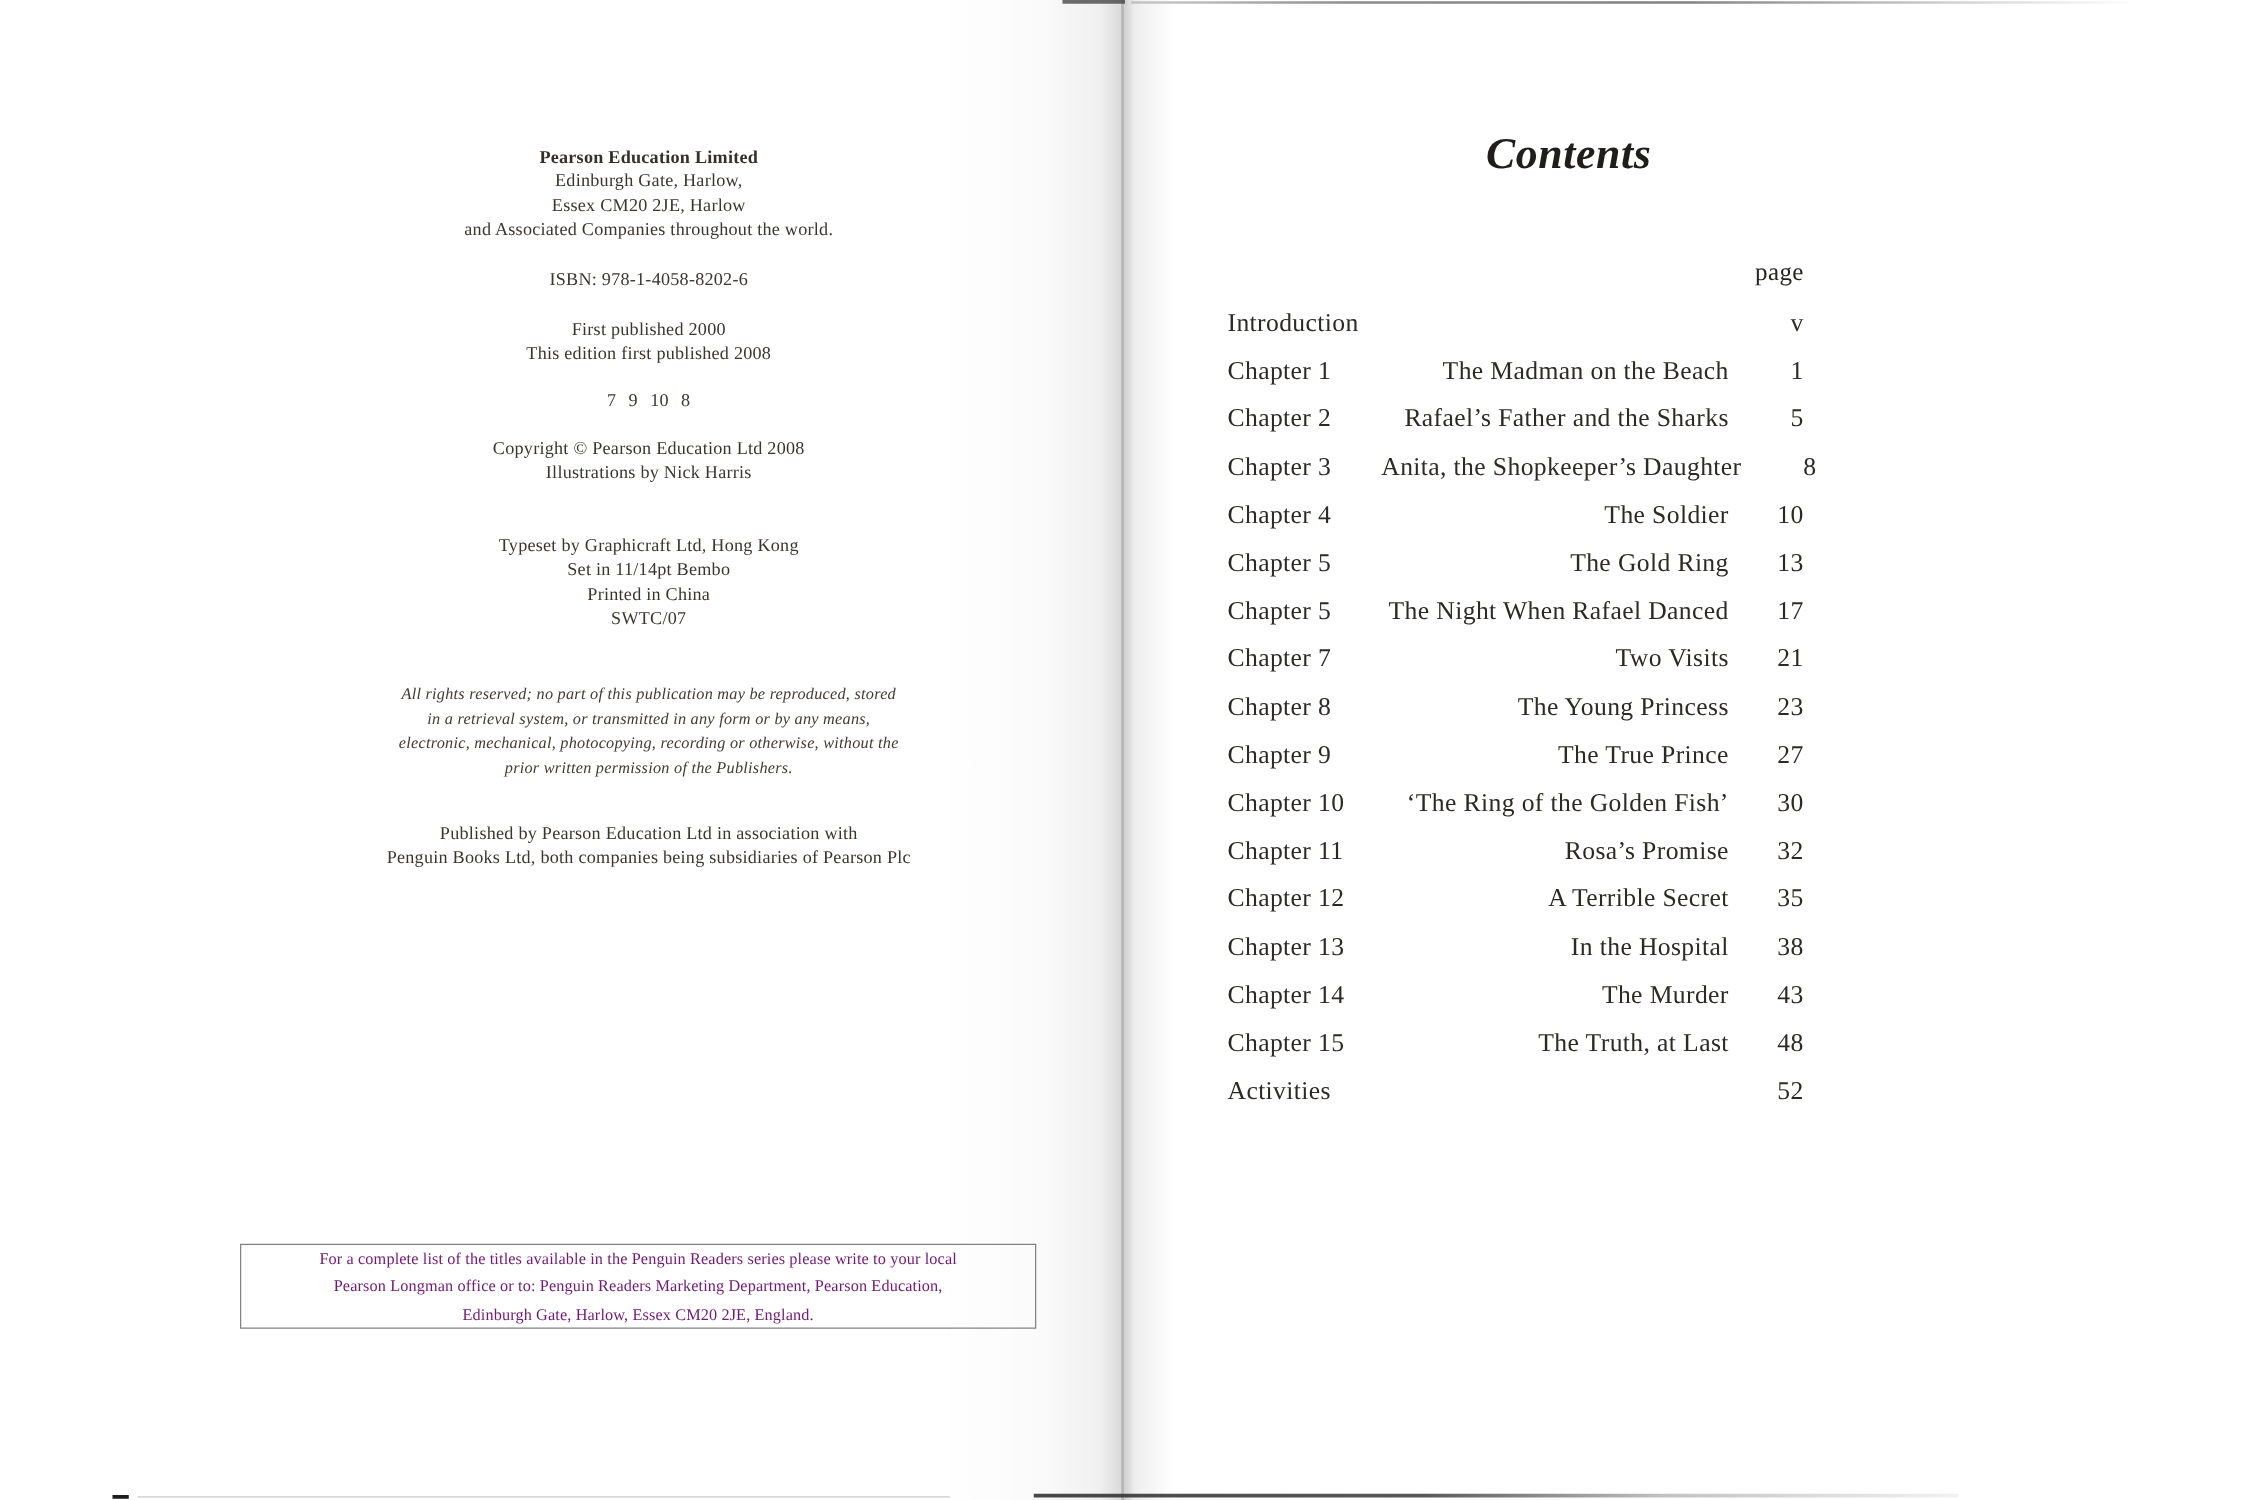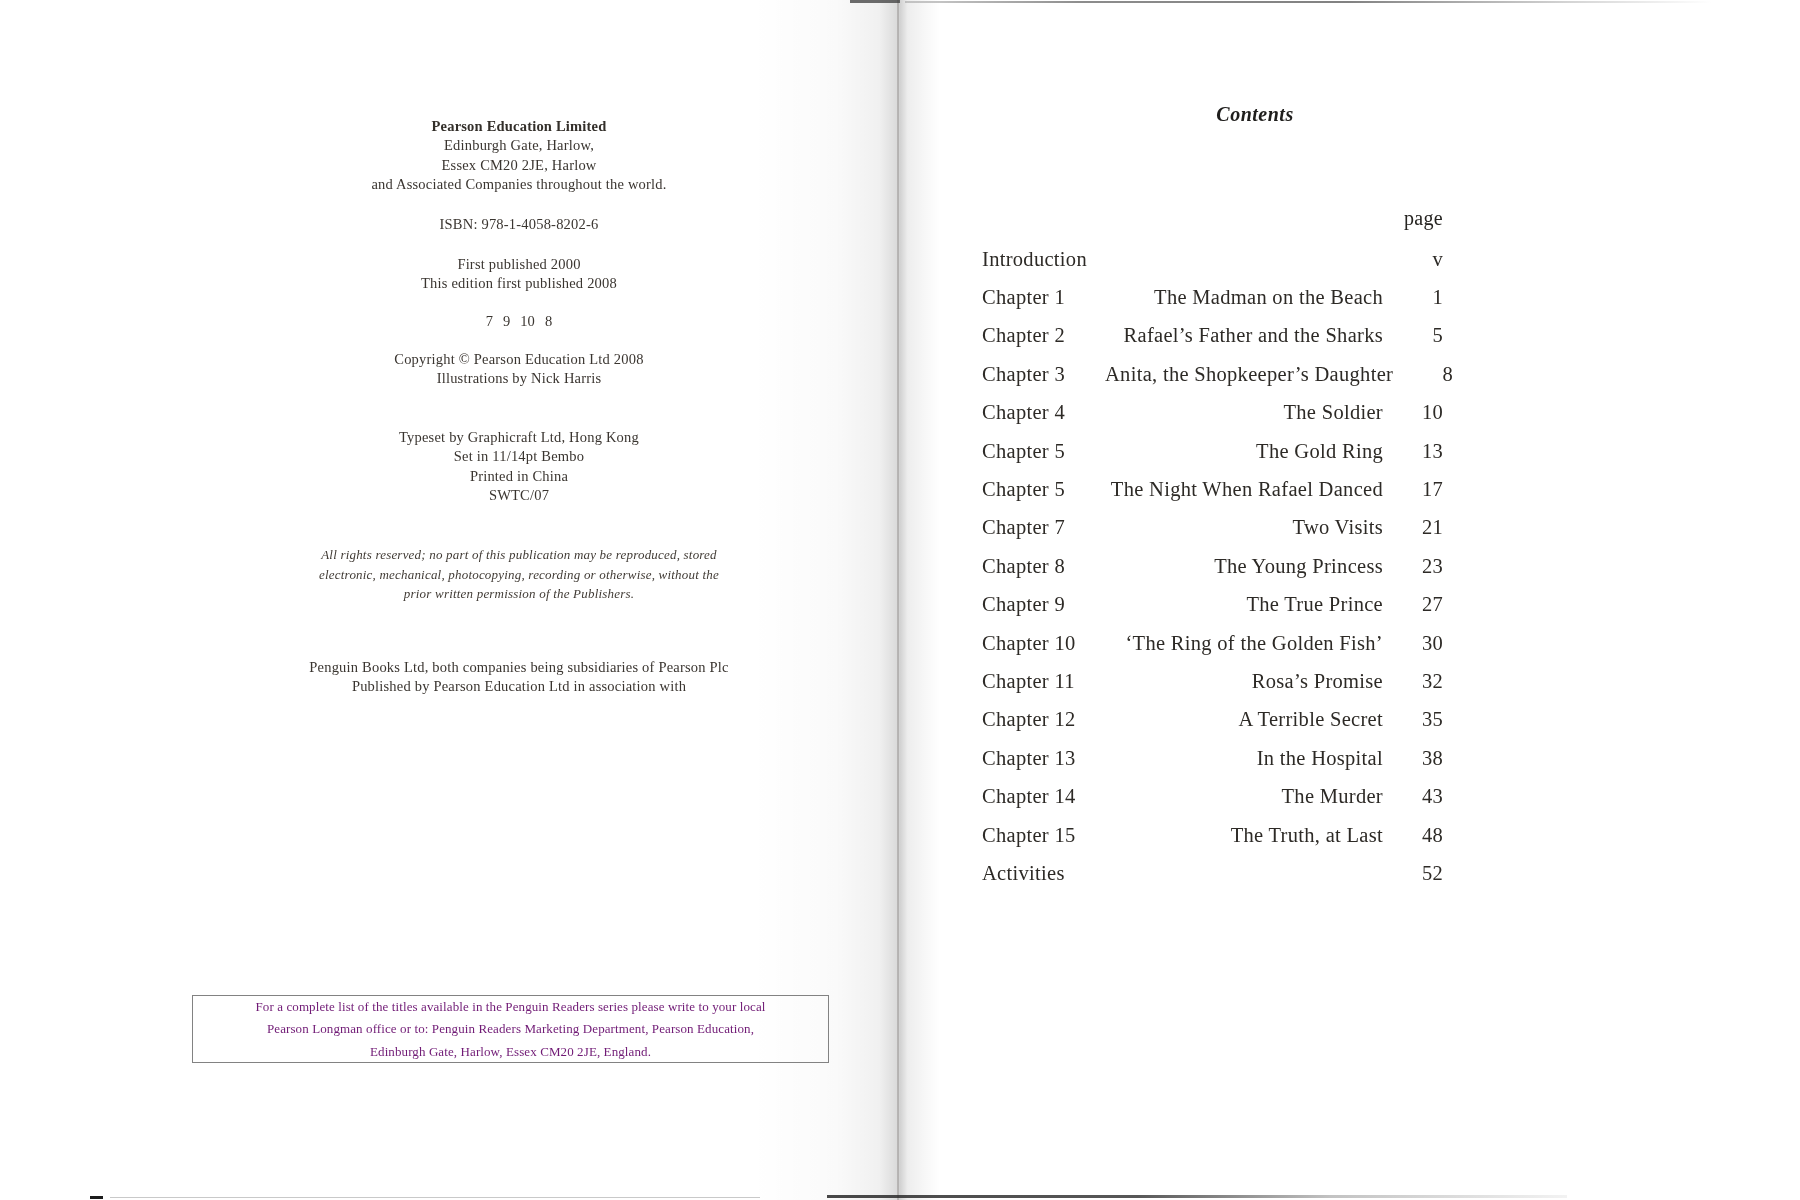--- a/index.html
+++ b/index.html
@@ -35,21 +35,21 @@
   #rights{font-style:italic;font-size:13px;line-height:19.5px;color:#413b35;}
   #notice-box{
     position:absolute;left:192px;top:995px;width:637px;height:68px;
     border:1px solid #828282;box-sizing:border-box;
     display:flex;flex-direction:column;justify-content:space-between;
     text-align:center;color:#701a75;font-size:13px;line-height:21.3px;letter-spacing:0.1px;
   }
   
   #contents-title{
     position:absolute;left:955px;top:103px;width:600px;text-align:center;
-    font-size:20px;font-weight:bold;font-style:italic;color:#1f1e1c;letter-spacing:0.5px;
+    font-size:35px;font-weight:bold;font-style:italic;color:#1f1e1c;letter-spacing:0.5px;
   }
   #page-col-header{
     position:absolute;left:1243px;top:207px;width:200px;text-align:right;
     font-size:20px;font-weight:normal;color:#262421;letter-spacing:0.3px;
   }
   #toc-list{position:absolute;left:982px;top:240px;width:461px;}
   .toc-row{display:flex;align-items:center;height:38.4px;color:#2d2a26;font-size:20.5px;letter-spacing:0.3px;white-space:nowrap;gap:20px;}
   .toc-label{width:103px;flex:0 0 103px;overflow:visible;}
   .toc-title{flex:1 1 auto;overflow:visible;text-align:right;}
   .toc-page{flex:0 0 auto;text-align:right;min-width:40px;}
@@ -94,27 +94,28 @@
 
     <div class="lp-block" style="top:428px">
         <div>Typeset by Graphicraft Ltd, Hong Kong</div>
         <div>Set in 11/14pt Bembo</div>
         <div>Printed in China</div>
         <div>SWTC/07</div>
       </div>
 
     <div class="lp-block" id="rights" style="top:545px">
         <div>All rights reserved; no part of this publication may be reproduced, stored</div>
+        <div>in a retrieval system, or transmitted in any form or by any means,</div>
         <div>electronic, mechanical, photocopying, recording or otherwise, without the</div>
         <div>prior written permission of the Publishers.</div>
       </div>
 
     <div class="lp-block" style="top:658px">
+        <div>Published by Pearson Education Ltd in association with</div>
         <div>Penguin Books Ltd, both companies being subsidiaries of Pearson Plc</div>
-        <div>Published by Pearson Education Ltd in association with</div>
       </div>
 
     <div id="notice-box">
         <div>For a complete list of the titles available in the Penguin Readers series please write to your local</div>
         <div>Pearson Longman office or to: Penguin Readers Marketing Department, Pearson Education,</div>
         <div>Edinburgh Gate, Harlow, Essex CM20 2JE, England.</div>
       </div>
   </div>
 
   <div>

